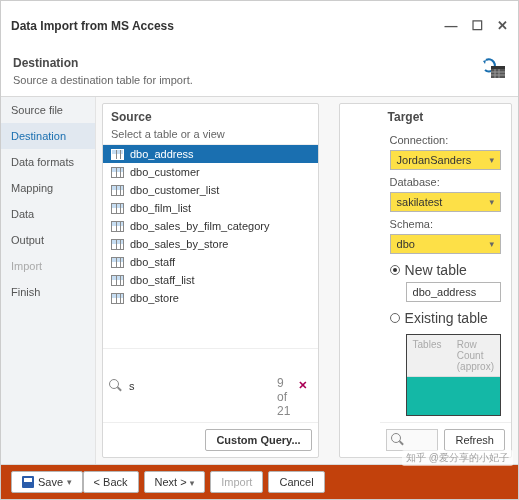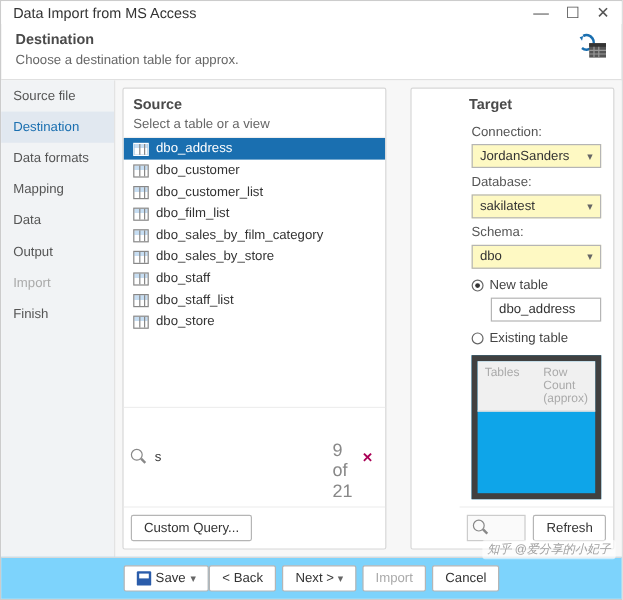--- a/index.html
+++ b/index.html
@@ -9,21 +9,21 @@
     color: #333;
     background: #fff;
     width: 519px;
     height: 500px;
     overflow: hidden;
     position: relative;
   }
   .window { display: flex; flex-direction: column; height: 100%; border: 1px solid #ccc; }
   .titlebar {
     display: flex; align-items: center; justify-content: space-between;
-    padding: 2px 10px; font-size: 12px; font-weight: normal; color: #333;
+    padding: 17px 10px; font-size: 12px; font-weight: bold; color: #333;
     background: #fff;
   }
   .titlebar .controls { display: flex; gap: 14px; font-size: 13px; color: #555;}
   .titlebar .controls span { cursor: pointer; }
   .subheader {
     padding: 6px 12px 10px 12px; border-bottom: 1px solid #d9d9d9;
     display: flex; justify-content: space-between; align-items: flex-start;
   }
   .subheader h2 { font-size: 12px; font-weight: bold; margin-bottom: 4px; color: #4a4a4a;}
   .subheader p { font-size: 11px; color: #666; }
@@ -77,88 +77,88 @@
     width: 14px; height: 14px; display: inline-block; position: relative; flex-shrink: 0;
   }
   .magnify::before {
     content: ""; position: absolute; width: 8px; height: 8px; border: 1.5px solid #888;
     border-radius: 50%; left: 0; top: 0;
   }
   .magnify::after {
     content: ""; position: absolute; width: 5px; height: 1.5px; background: #888;
     transform: rotate(45deg); left: 8px; top: 9px;
   }
-  .count { font-size: 15px; color: #888; margin-top: 23px; }
+  .count { font-size: 12px; color: #888; margin-top: 23px; }
   .clear-x { color: #a05; font-weight: bold; cursor: pointer; padding: 0 4px; }
-  .custom-query-row { padding: 6px; text-align: left; border-top: 1px solid #eee; }
+  .custom-query-row { padding: 6px; text-align: right; border-top: 1px solid #eee; font-weight: bold; }
   .btn {
     display: inline-block; background: #fff; border: 1px solid #b5b5b5;
     padding: 4px 10px; font-size: 11px; color: #333; cursor: pointer;
     border-radius: 2px;
   }
   .btn.disabled { color: #aaa; cursor: default; }
   .btn-drop::after { content: " ▾"; font-size: 9px; color: #666; }
   .target-body { padding: 6px 10px; flex: 1; display: flex; flex-direction: column; gap: 4px; min-height: 0;}
   .field-label { font-size: 11px; color: #555; margin-top: 2px; }
   .combo {
     border: 1px solid #b5b5b5; padding: 3px 6px; font-size: 11px;
     display: flex; justify-content: space-between; align-items: center;
-    background: #fef9c3; cursor: pointer;
+    background: #fde047; cursor: pointer;
   }
   .combo .caret { font-size: 9px; color: #666; }
-  .radio-row { display: flex; align-items: center; gap: 5px; font-size: 11px; color: #444; margin-top: 4px;}
+  .radio-row { display: flex; align-items: center; gap: 5px; font-size: 14px; color: #444; margin-top: 4px;}
   .radio { width: 10px; height: 10px; border: 1px solid #666; border-radius: 50%; position: relative; flex-shrink:0;}
   .radio.checked::after { content:""; position:absolute; width:4px; height:4px; background:#333; border-radius:50%; left:2px; top:2px;}
   .text-input {
     border: 1px solid #b5b5b5; padding: 3px 6px; font-size: 11px; margin-left: 16px; background: #fff;
   }
   .grid-placeholder {
-    flex: 1; border: 5px solid #404040; background: #0ea5e9; margin-top: 4px; 
+    flex: 1; border: 1px solid #404040; background: #14b8a6; margin-top: 4px; margin-left: 16px;
     min-height: 50px;
   }
   .grid-header { display: flex; font-size: 10px; color: #aaa; background: #f0f0f0; border-bottom: 1px solid #ddd;}
   .grid-header div { flex:1; padding: 4px 6px; }
   .target-bottom { border-top: 1px solid #eee; padding: 6px; }
   .target-search-refresh { display: flex; align-items: center; gap: 6px; }
   .target-search {
     flex: 1; border: 1px solid #ccc; display: flex; align-items: center; padding: 3px 4px;
     background: #fafafa;
   }
   .footer {
     border-top: 1px solid #d9d9d9; padding: 6px 10px;
-    display: flex; justify-content: center; align-items: center;
-    background: #7dd3fc;
+    display: flex; justify-content: flex-start; align-items: center;
+    background: #c2410c;
   }
   .footer-right { display: flex; gap: 5px; }
   .save-btn { display: flex; align-items: center; gap: 4px; }
   .save-icon { width: 12px; height: 12px; background: #2a5caa; border-radius: 1px; position: relative;}
   .save-icon::after { content:""; position:absolute; left:2px; top:2px; width:8px; height:4px; background:#fff;}
   .watermark {
     position: absolute; right: 6px; bottom: 34px; font-size: 10px; color: rgba(120,120,120,0.7);
-    background: rgba(255,255,255,0.6); padding: 1px 4px; border-radius: 2px; font-style: italic;
+    background: rgba(255,255,255,0.6); padding: 1px 4px; border-radius: 2px;
   }
 </style>
 </head>
 <body>
 
 <div class="window">
 
   <div class="titlebar">
     <span>Data Import from MS Access</span>
     <div class="controls">
       <span>—</span>
       <span>☐</span>
       <span>✕</span>
     </div>
   </div>
 
   <div class="subheader">
     <div>
       <h2>Destination</h2>
-      <p>Choose a destination table for approx.</p>
+      <p>Source a destination table for import.</p>
     </div>
     <span class="big-icon">
       <svg viewBox="0 0 26 24" width="26" height="24">
         <path d="M6 4 A6 6 0 1 1 5 14" fill="none" stroke="#1a6fb0" stroke-width="2.2"></path>
         <path d="M6 4 l-3 1 l2 3 z" fill="#1a6fb0"></path>
         <rect x="11" y="10" width="14" height="12" fill="#555"></rect>
         <rect x="11" y="10" width="14" height="3" fill="#333"></rect>
         <line x1="15" y1="13" x2="15" y2="22" stroke="#999" stroke-width="1"></line>
         <line x1="19" y1="13" x2="19" y2="22" stroke="#999" stroke-width="1"></line>
         <line x1="11" y1="16" x2="25" y2="16" stroke="#999" stroke-width="1"></line>

